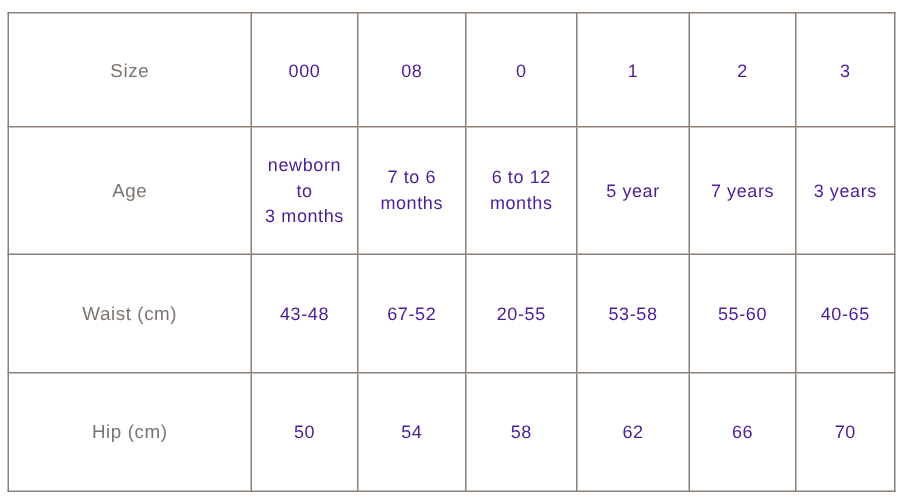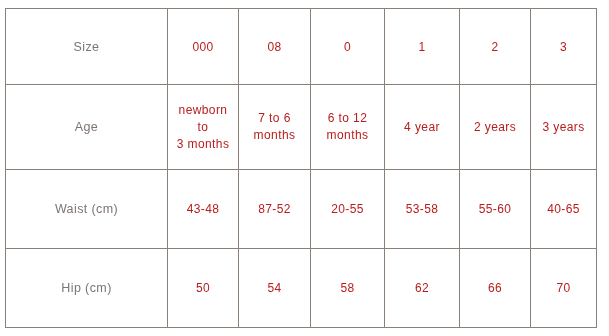--- a/index.html
+++ b/index.html
@@ -41,21 +41,21 @@
   col.c-s4 { width: 75px; }
   col.c-s5 { width: 71px; }
   col.c-s6 { width: 66px; }
 
   .row-label {
     color: #7d7570;
     font-size: 12.5px;
     letter-spacing: 0.4px;
   }
   .cell-value {
-    color: #b91c1c;
+    color: #4c1d95;
     font-size: 12px;
     letter-spacing: 0.4px;
   }
   .cell-value .line {
     display: block;
     line-height: 17px;
   }
   tr.r-size { height: 53px; }
   tr.r-age { height: 59px; }
   tr.r-chest { height: 55px; }
@@ -98,35 +98,35 @@
         </td>
         <td class="cell-value">
           <span class="line">7 to 6</span>
           <span class="line">months</span>
         </td>
         <td class="cell-value">
           <span class="line">6 to 12</span>
           <span class="line">months</span>
         </td>
         <td class="cell-value">
-          <span class="line">4 year</span>
+          <span class="line">5 year</span>
         </td>
         <td class="cell-value">
-          <span class="line">2 years</span>
+          <span class="line">7 years</span>
         </td>
         <td class="cell-value">
           <span class="line">3 years</span>
         </td>
       </tr>
 
 
       <tr class="r-waist">
         <td class="row-label">Waist (cm)</td>
         <td class="cell-value">43-48</td>
-        <td class="cell-value">87-52</td>
+        <td class="cell-value">67-52</td>
         <td class="cell-value">20-55</td>
         <td class="cell-value">53-58</td>
         <td class="cell-value">55-60</td>
         <td class="cell-value">40-65</td>
       </tr>
 
       <tr class="r-hip">
         <td class="row-label">Hip (cm)</td>
         <td class="cell-value">50</td>
         <td class="cell-value">54</td>

